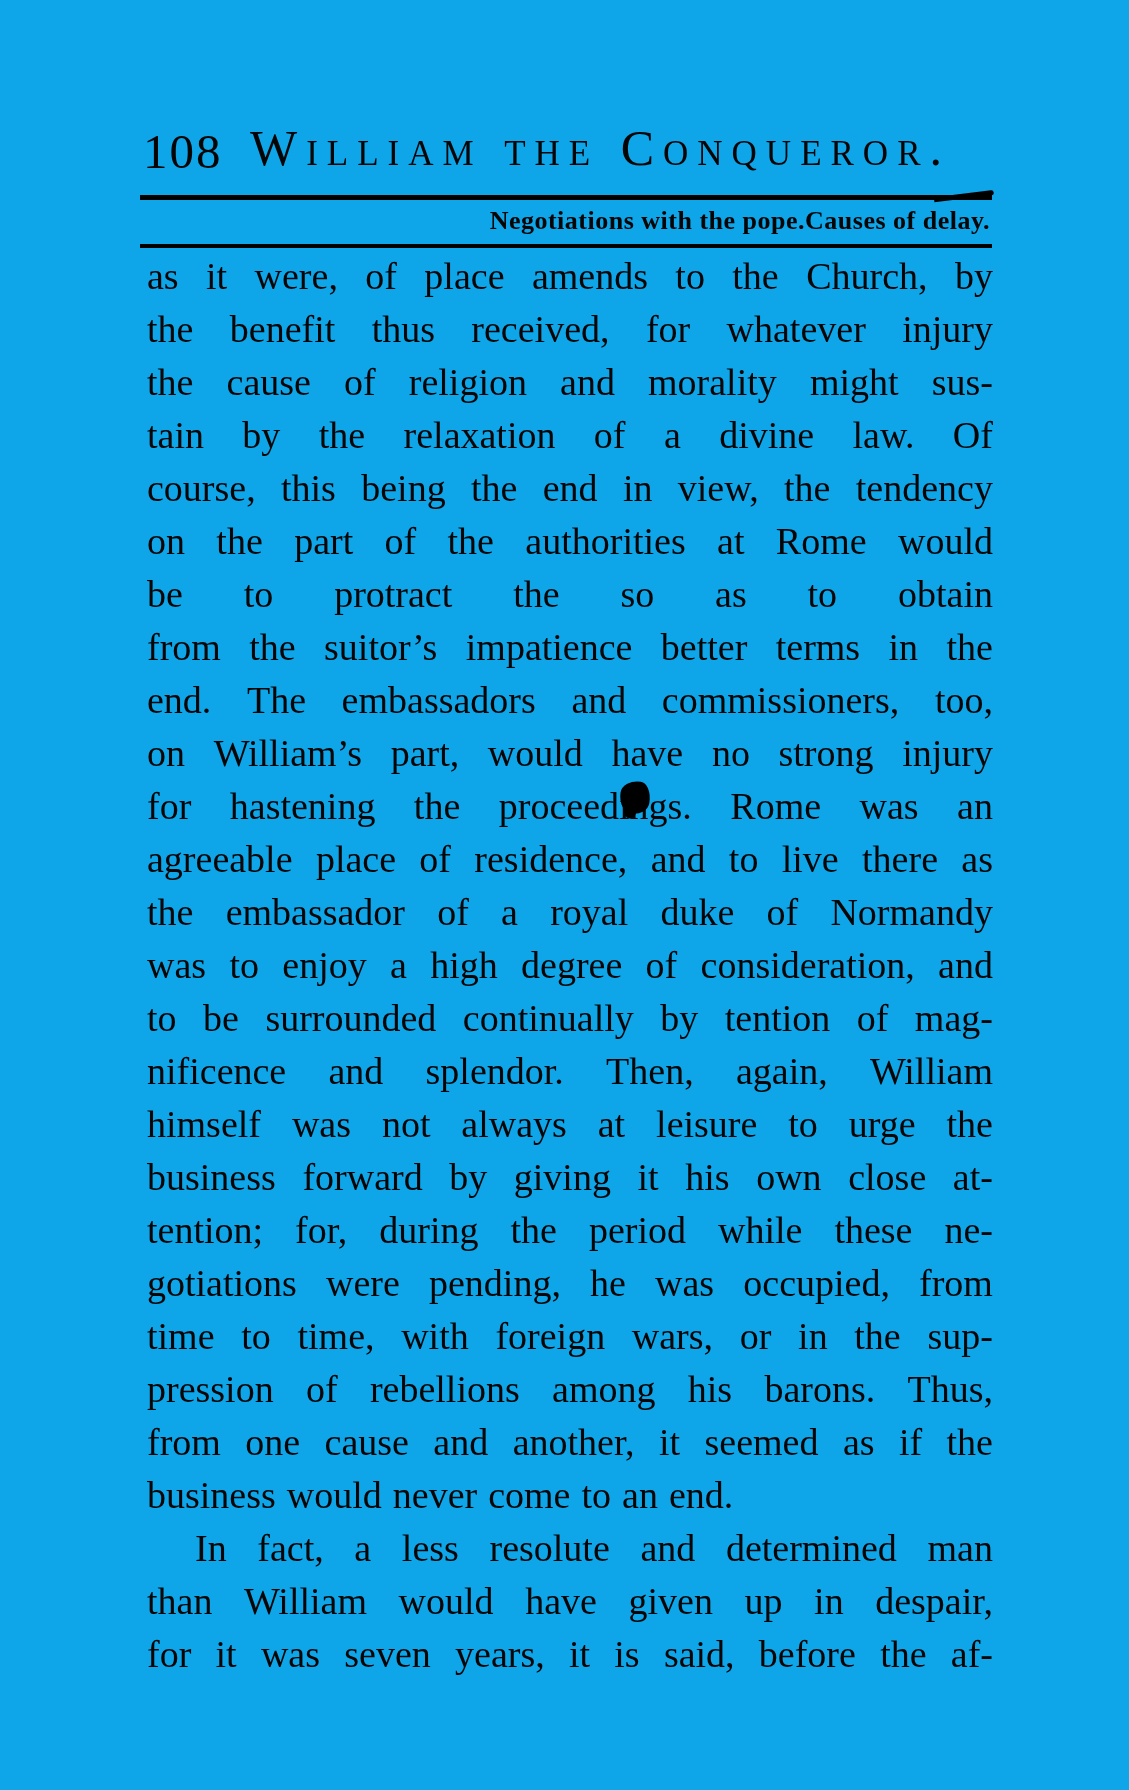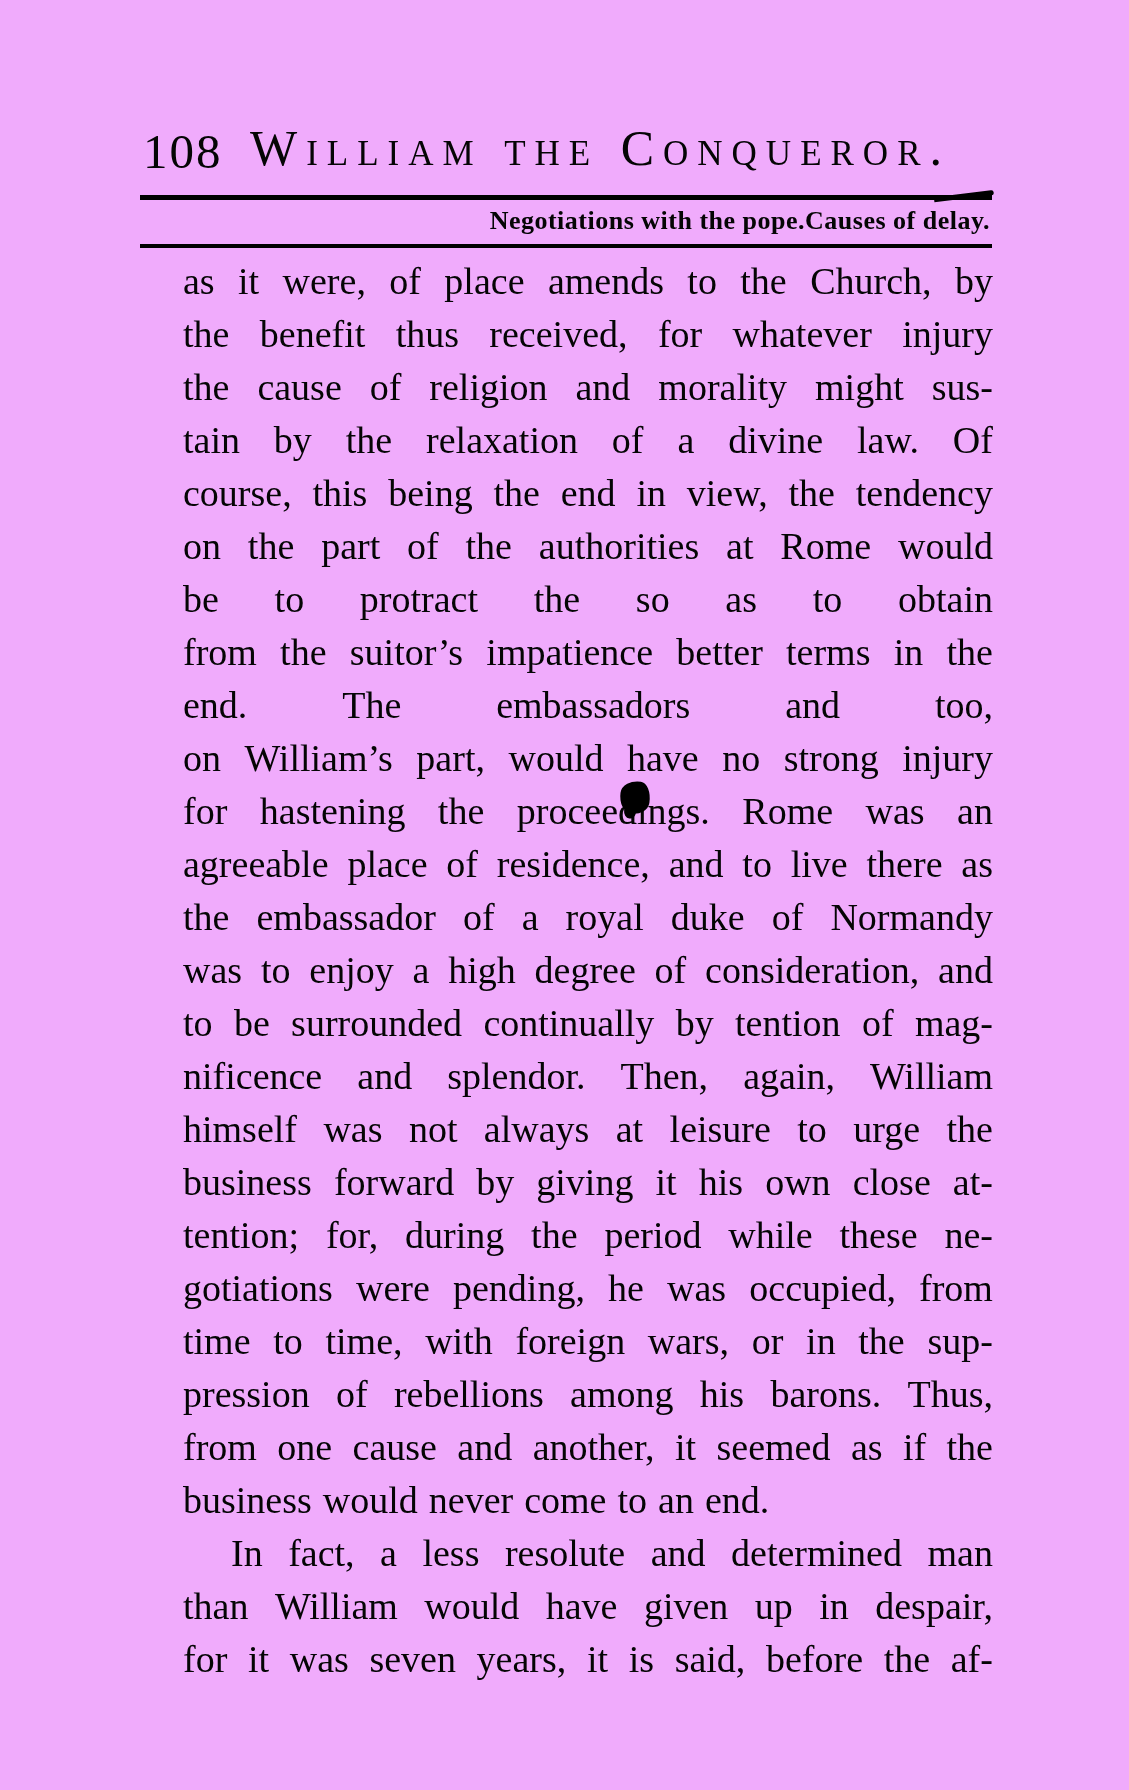--- a/index.html
+++ b/index.html
@@ -1,20 +1,20 @@
 <!DOCTYPE html>
 <html><head>
 <meta charset="utf-8">
 <style>
   html, body { margin: 0; padding: 0; background: #ffffff; }
   .page {
     position: relative;
     width: 1129px;
     height: 1790px;
-    background: #f0abfc;
+    background: #0ea5e9;
     color: #050505;
     font-family: "Liberation Serif", "DejaVu Serif", serif;
     overflow: hidden;
   }
   .page-number {
     position: absolute;
     left: 143px;
     top: 123px;
     font-size: 49px;
     letter-spacing: 2px;
@@ -63,23 +63,22 @@
     position: absolute;
     left: 147px;
     top: 254px;
     width: 846px;
     font-size: 38px;
   }
   .line {
     display: flex;
     justify-content: space-between;
     height: 53px;
-    align-items: center;
+    align-items: flex-start;
     white-space: nowrap;
-    margin-left: 36px;
   }
   .line.para-end {
     justify-content: flex-start;
     gap: 11px;
   }
   .line.indent { padding-left: 48px; }
   .ink-blot {
     position: absolute;
     left: 620px;
     top: 781px;
@@ -201,20 +200,21 @@
         <span>better</span>
         <span>terms</span>
         <span>in</span>
         <span>the</span>
       </div>
       <div class="line">
         <span>end.</span>
         <span>The</span>
         <span>embassadors</span>
         <span>and</span>
+        <span>commissioners,</span>
         <span>too,</span>
       </div>
       <div class="line">
         <span>on</span>
         <span>William’s</span>
         <span>part,</span>
         <span>would</span>
         <span>have</span>
         <span>no</span>
         <span>strong</span>

